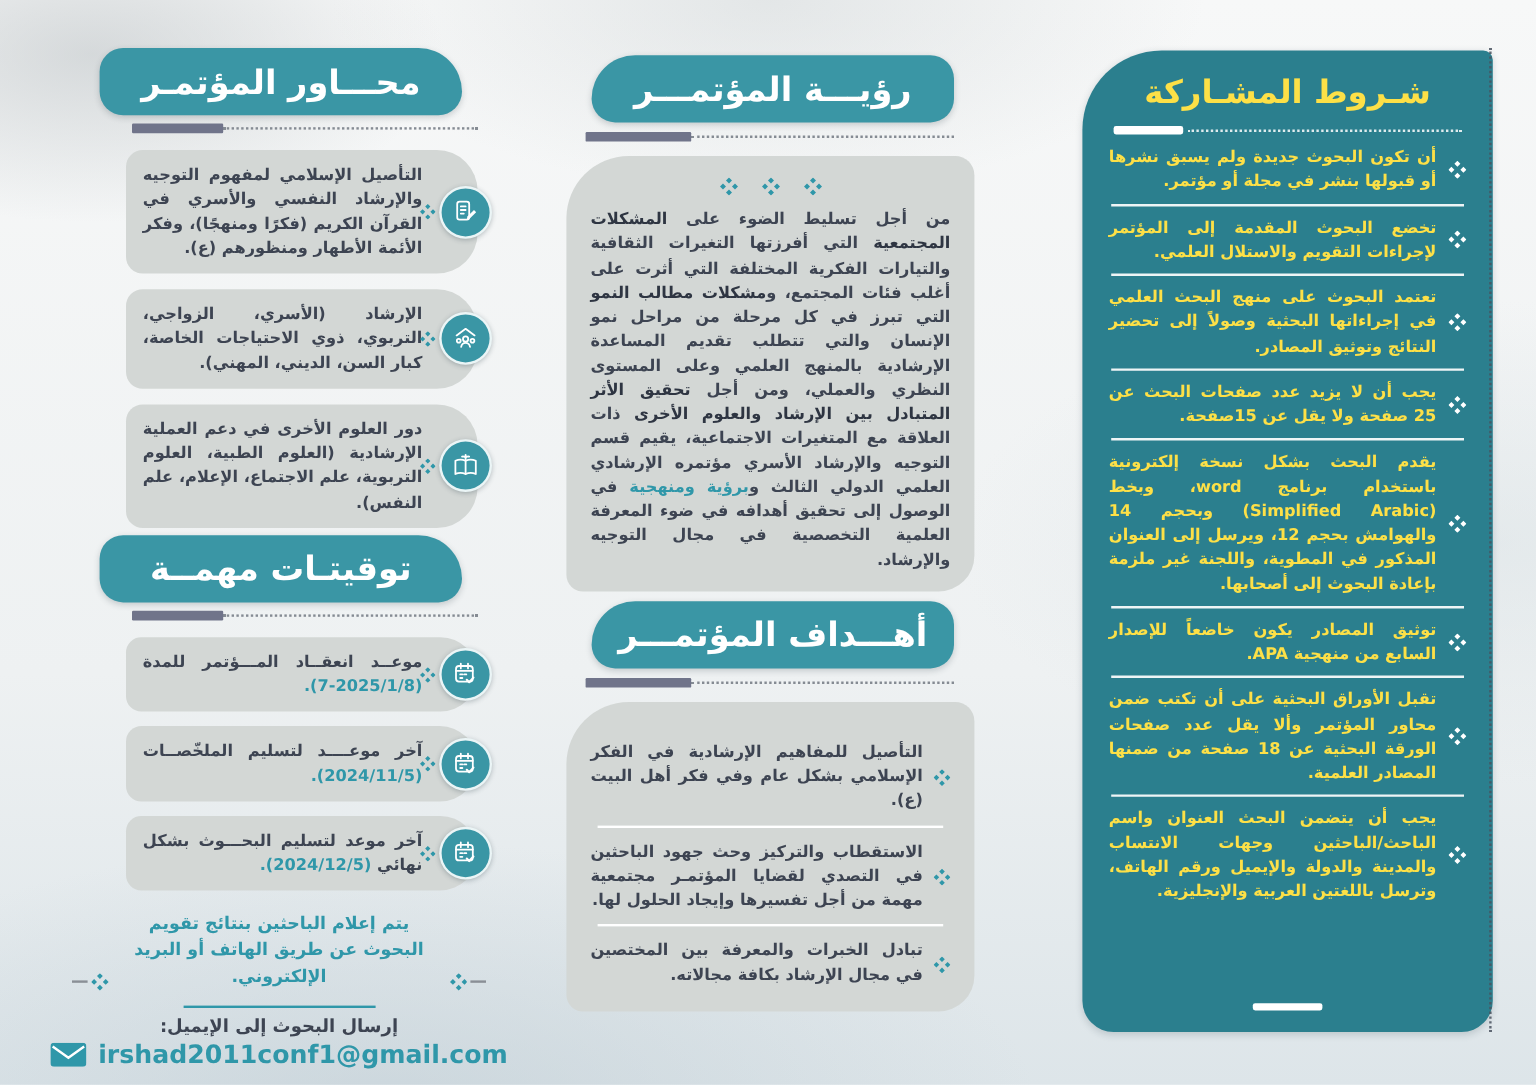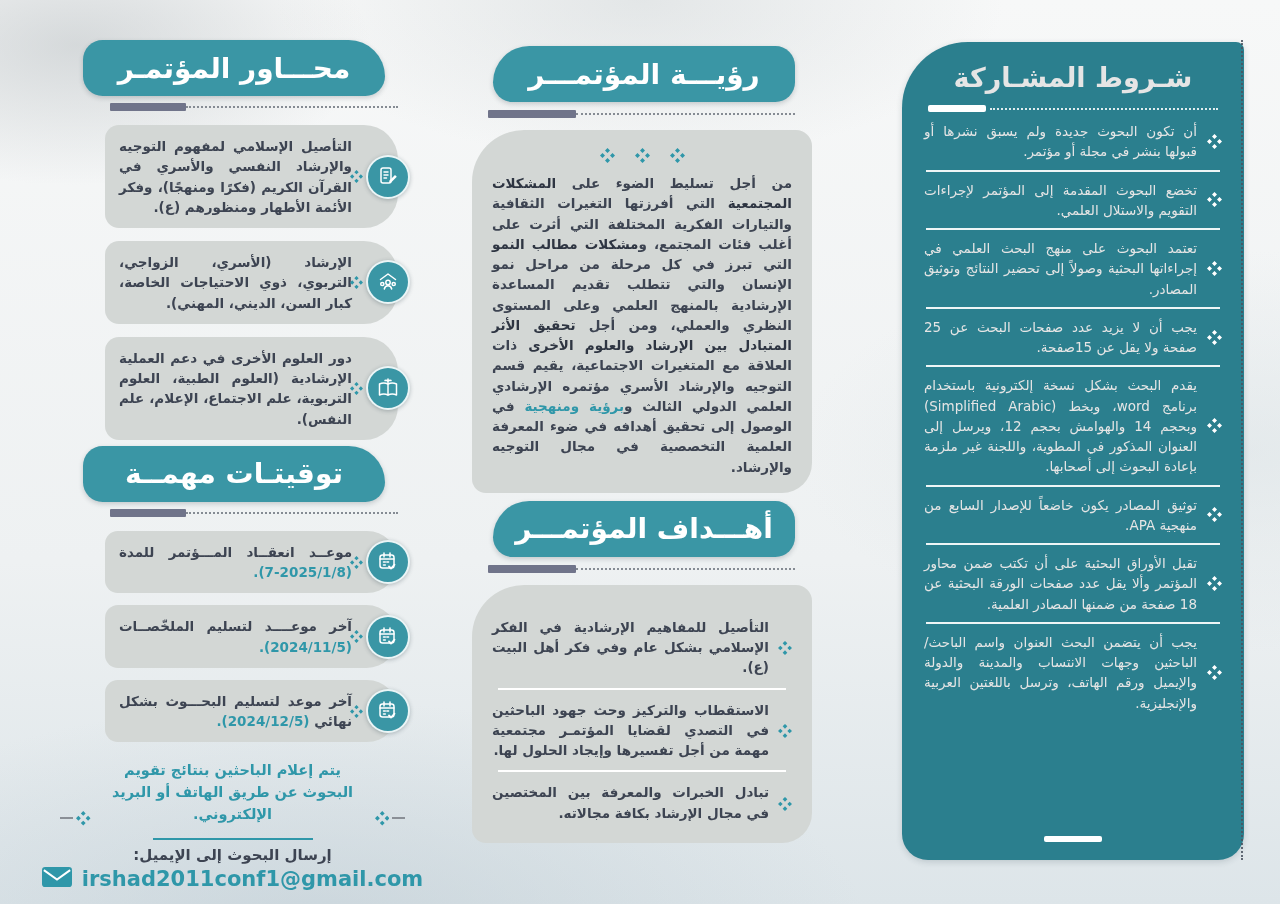--- a/index.html
+++ b/index.html
@@ -12,21 +12,21 @@
       radial-gradient(620px 280px at 97% 50%, rgba(210,220,224,.40), transparent 72%),
       radial-gradient(760px 320px at 25% 103%, rgba(188,202,210,.55), transparent 72%),
       linear-gradient(180deg,#f7f8f8 0%,#eef1f2 62%,#dde5e9 100%);
   }
   .col{position:absolute;box-sizing:border-box;}
   #col-left{left:60px;top:40px;width:345px;}
   #col-mid{left:470px;top:46px;width:345px;}
   #panel-conditions{
     left:902px;top:42px;width:342px;height:818px;
     background:#2b7f8e;border-radius:66px 8px 26px 26px;
-    padding:20px 22px 14px;display:flex;flex-direction:column;color:#e5e5e5;
+    padding:20px 22px 14px;display:flex;flex-direction:column;color:#fde047;
     box-shadow:0 2px 6px rgba(40,60,70,.18);
   }
   #dotted-vline{position:absolute;left:1241px;top:40px;height:820px;width:0;
     border-left:2px dotted #4a5360;opacity:.85;}
 
   
   .pill{height:56px;display:flex;align-items:center;justify-content:center;
     color:#fff;font-size:28px;font-weight:800;background:#3a96a5;letter-spacing:.5px;
     box-shadow:0 2px 5px rgba(40,60,70,.22);}
   .pill-left{border-radius:26px 48px 26px 26px;margin:0 20px 0 23px;}
@@ -60,30 +60,30 @@
   .goal-item .dmnd{flex:none;color:#2f97a9;font-size:14px;margin-top:2px;}
   .goal-sep{border:none;border-top:2px solid #fff;margin:4px 6px;}
 
   
   .cond-title{text-align:center;font-size:27px;font-weight:800;letter-spacing:.5px;}
   .cond-tick{display:flex;align-items:center;margin:12px 4px 2px;gap:4px;}
   .cond-tick .dots{flex:1;border-top:2px dotted rgba(255,255,255,.85);height:0;}
   .cond-tick .bar{width:58px;height:7px;background:#fff;border-radius:2px;}
   .cond-item{display:flex;gap:10px;align-items:center;padding:7px 0;}
   .cond-item .dmnd{flex:none;color:#fff;font-size:15px;}
-  .cond-item p{margin:0;flex:1;font-size:13.5px;font-weight:400;line-height:1.5;text-align:justify;}
+  .cond-item p{margin:0;flex:1;font-size:13.5px;font-weight:700;line-height:1.5;text-align:justify;}
   .cond-sep{border:none;border-top:2px solid rgba(255,255,255,.92);margin:1px 2px;}
   .cond-bottom{width:58px;height:6px;background:#fff;border-radius:2px;margin:auto auto 4px;}
   .note{display:flex;justify-content:center;align-items:flex-end;gap:8px;
     margin:18px 0 0;color:#2f97a9;font-weight:800;font-size:14.5px;text-align:center;line-height:1.5;}
   .ornament{display:flex;align-items:center;gap:3px;color:#2f97a9;flex:none;}
   .ornament .dash{width:13px;height:2px;background:#8a8f96;}
   .teal-line{width:160px;height:2px;background:#2f97a9;margin:12px auto 6px;}
   .contact-label{text-align:center;color:#3d4452;font-weight:700;font-size:15px;margin:6px 0 2px;}
-  .contact-row{display:flex;direction:ltr;justify-content:center;align-items:flex-start;gap:10px;
+  .contact-row{display:flex;direction:ltr;justify-content:center;align-items:center;gap:10px;
     color:#2f97a9;font-weight:800;font-size:21px;margin:3px 0;}
   .contact-row svg{flex:none;}
 
   .rt-n{}
   .rt-b{font-weight:900;color:#2e3542;}
   .rt-t{color:#2f97a9;font-weight:800;}
   .dmnd{display:inline-flex;line-height:0;}
   .dmnd svg{width:1em;height:1em;}
   .mt16{margin-top:6px;}
 </style>

